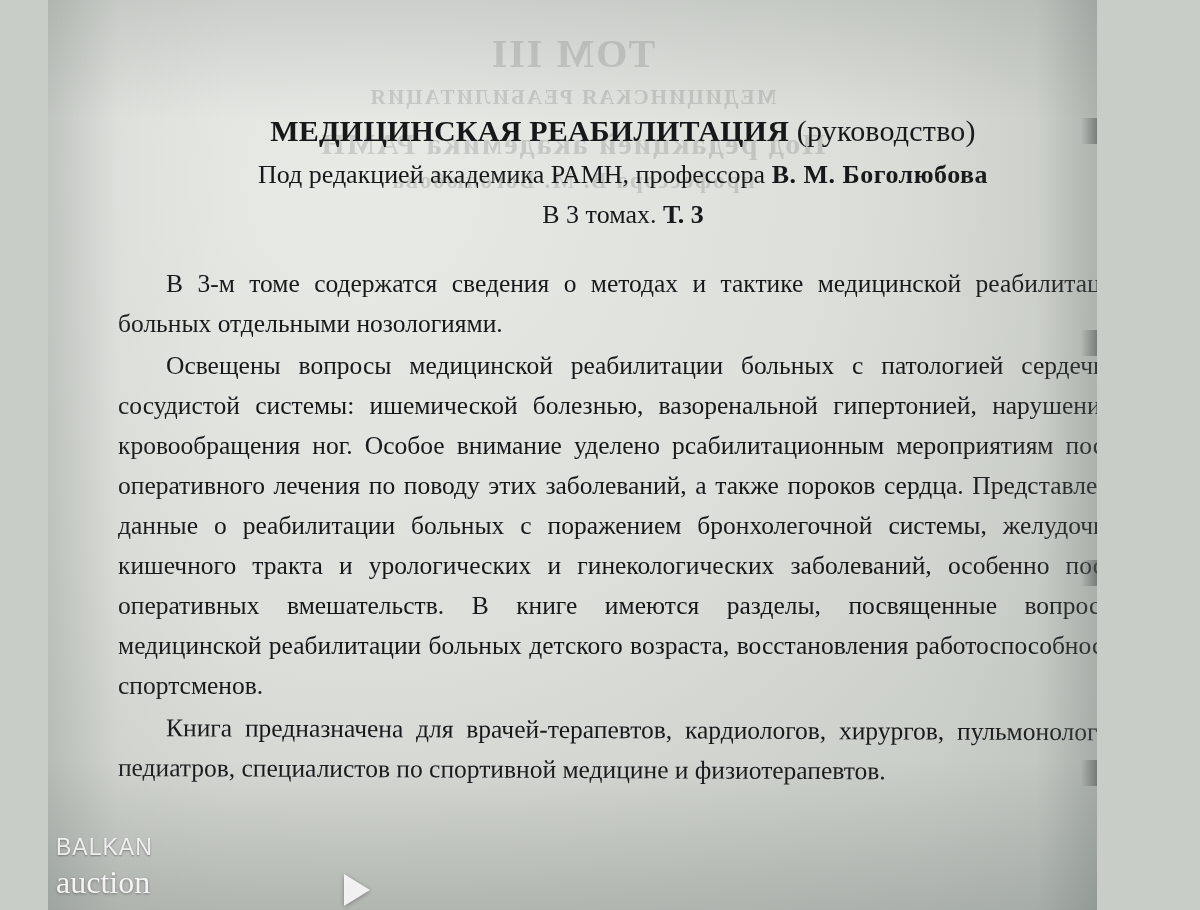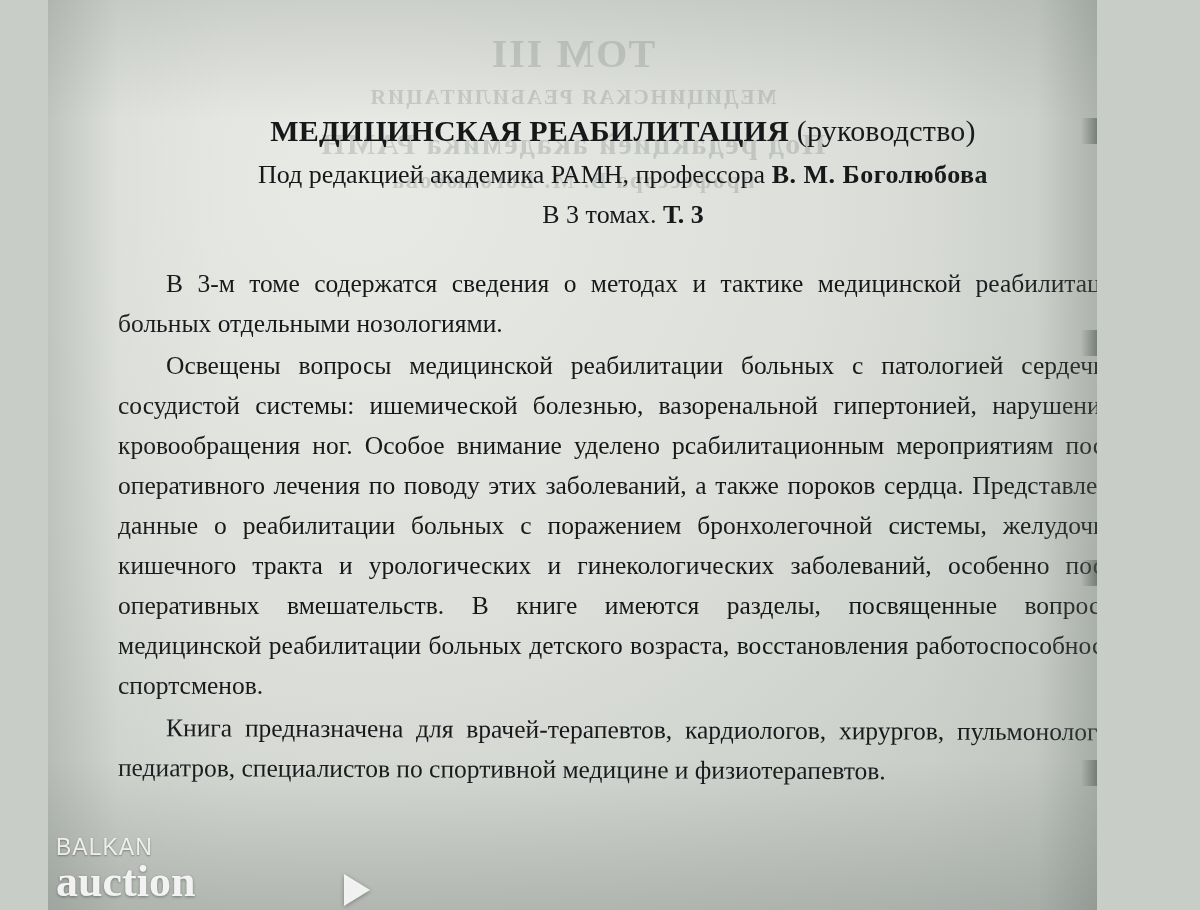--- a/index.html
+++ b/index.html
@@ -128,26 +128,25 @@
   .wm-line1 {
     font-family: "Liberation Sans", sans-serif;
     font-size: 23px;
     letter-spacing: 1px;
     color: rgba(250,250,250,0.88);
     text-shadow: 0 1px 2px rgba(0,0,0,0.35);
     line-height: 26px;
   }
   .wm-line2 {
     font-family: "Liberation Serif", serif;
-    font-size: 44px;
+    font-size: 32px;
     color: rgba(252,252,252,0.92);
     text-shadow: 0 1px 3px rgba(0,0,0,0.35);
     line-height: 48px;
     margin-top: -2px;
-    font-weight: bold;
   }
   .wm-play {
     position: absolute;
     left: 296px;
     bottom: 4px;
     width: 0;
     height: 0;
     border-left: 26px solid rgba(250,250,250,0.92);
     border-top: 16px solid transparent;
     border-bottom: 16px solid transparent;

